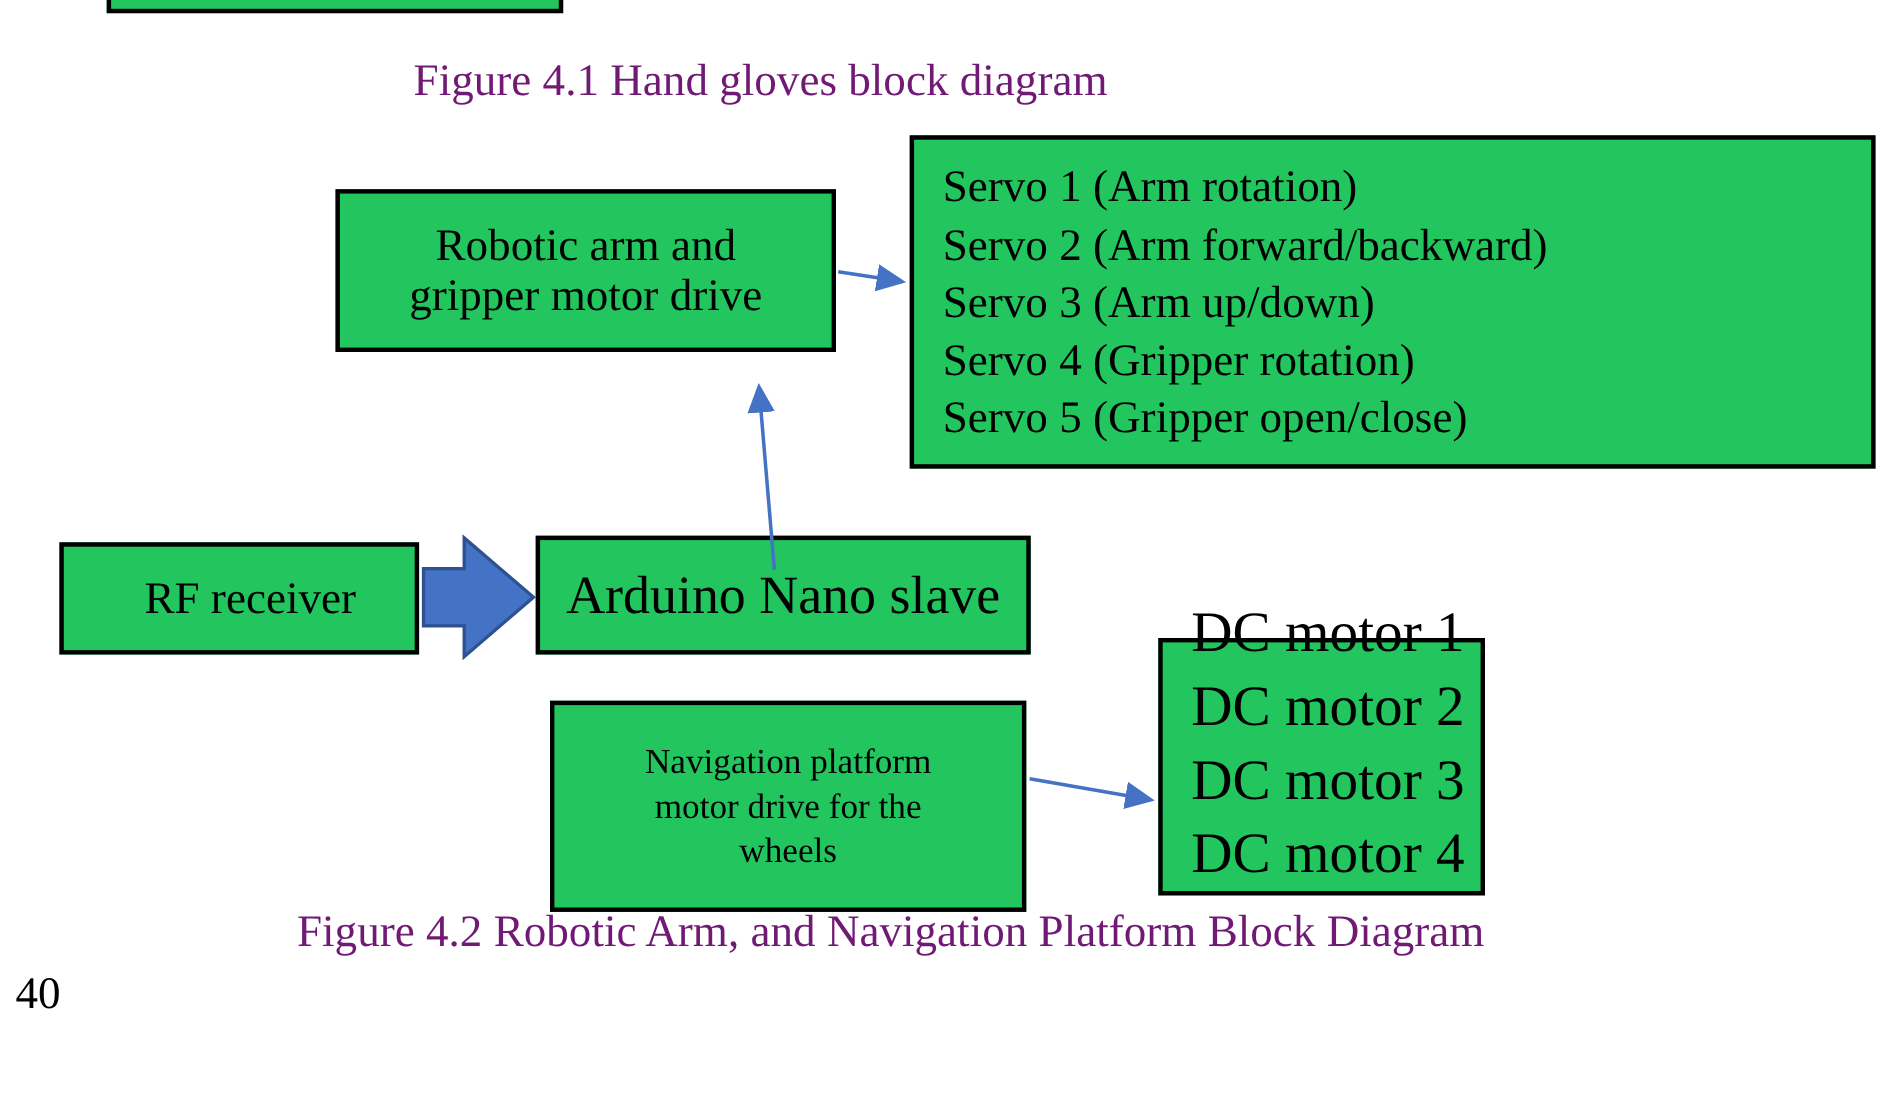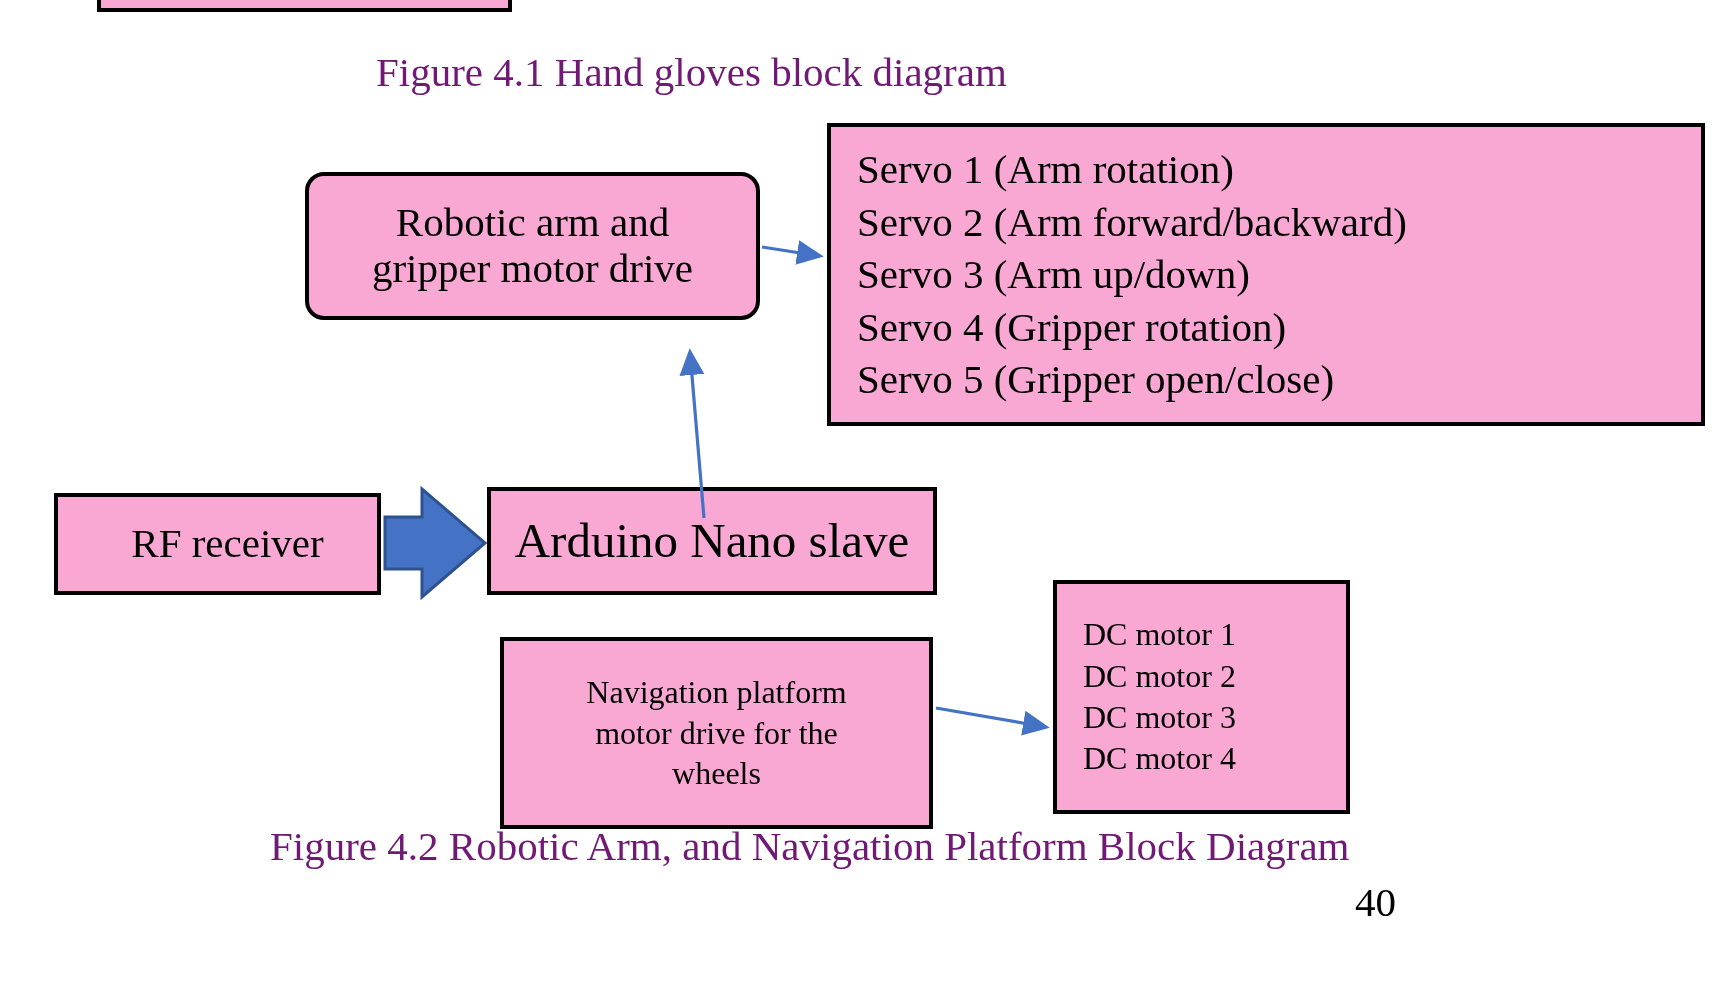--- a/index.html
+++ b/index.html
@@ -16,21 +16,21 @@
     width: 1728px;
     height: 1007px;
     overflow: hidden;
     background: #ffffff;
   }
 
   
   .block {
     position: absolute;
     box-sizing: border-box;
-    background: #f9a8d4;
+    background: #22c55e;
     border: 4px solid #000000;
     display: flex;
     align-items: center;
     justify-content: center;
     text-align: center;
     line-height: 1.12;
     font-size: 40px;
     letter-spacing: 0px;
   }
   .block .lines {
@@ -52,21 +52,20 @@
     top: -72px;
     width: 415px;
     height: 84px;
   }
   #box-robotic-arm {
     left: 305px;
     top: 172px;
     width: 455px;
     height: 148px;
     font-size: 41px;
-    border-radius: 19px;
   }
   #box-servos {
     left: 827px;
     top: 123px;
     width: 878px;
     height: 303px;
     font-size: 41px;
     line-height: 1.28;
   }
   #box-rf-receiver {
@@ -90,40 +89,42 @@
     width: 433px;
     height: 192px;
     font-size: 32px;
     line-height: 1.27;
   }
   #box-dc-motors {
     left: 1053px;
     top: 580px;
     width: 297px;
     height: 234px;
-    font-size: 32px;
+    font-size: 52px;
     line-height: 1.29;
+    align-items: flex-end;
   }
 
   
   .caption {
     position: absolute;
     white-space: nowrap;
     font-size: 41px;
     color: #701a75;
   }
   #caption-41 { left: 376px; top: 48px; }
   #caption-42 { left: 270px; top: 822px; }
   #page-number {
     position: absolute;
     left: 0;
     top: 878px;
     width: 1396px;
-    text-align: right;
-    font-size: 41px;
+    text-align: left;
+    font-size: 41px;
+    padding-left: 14px;
   }
 
   
   #connectors {
     position: absolute;
     left: 0;
     top: 0;
     width: 1728px;
     height: 1007px;
     pointer-events: none;

